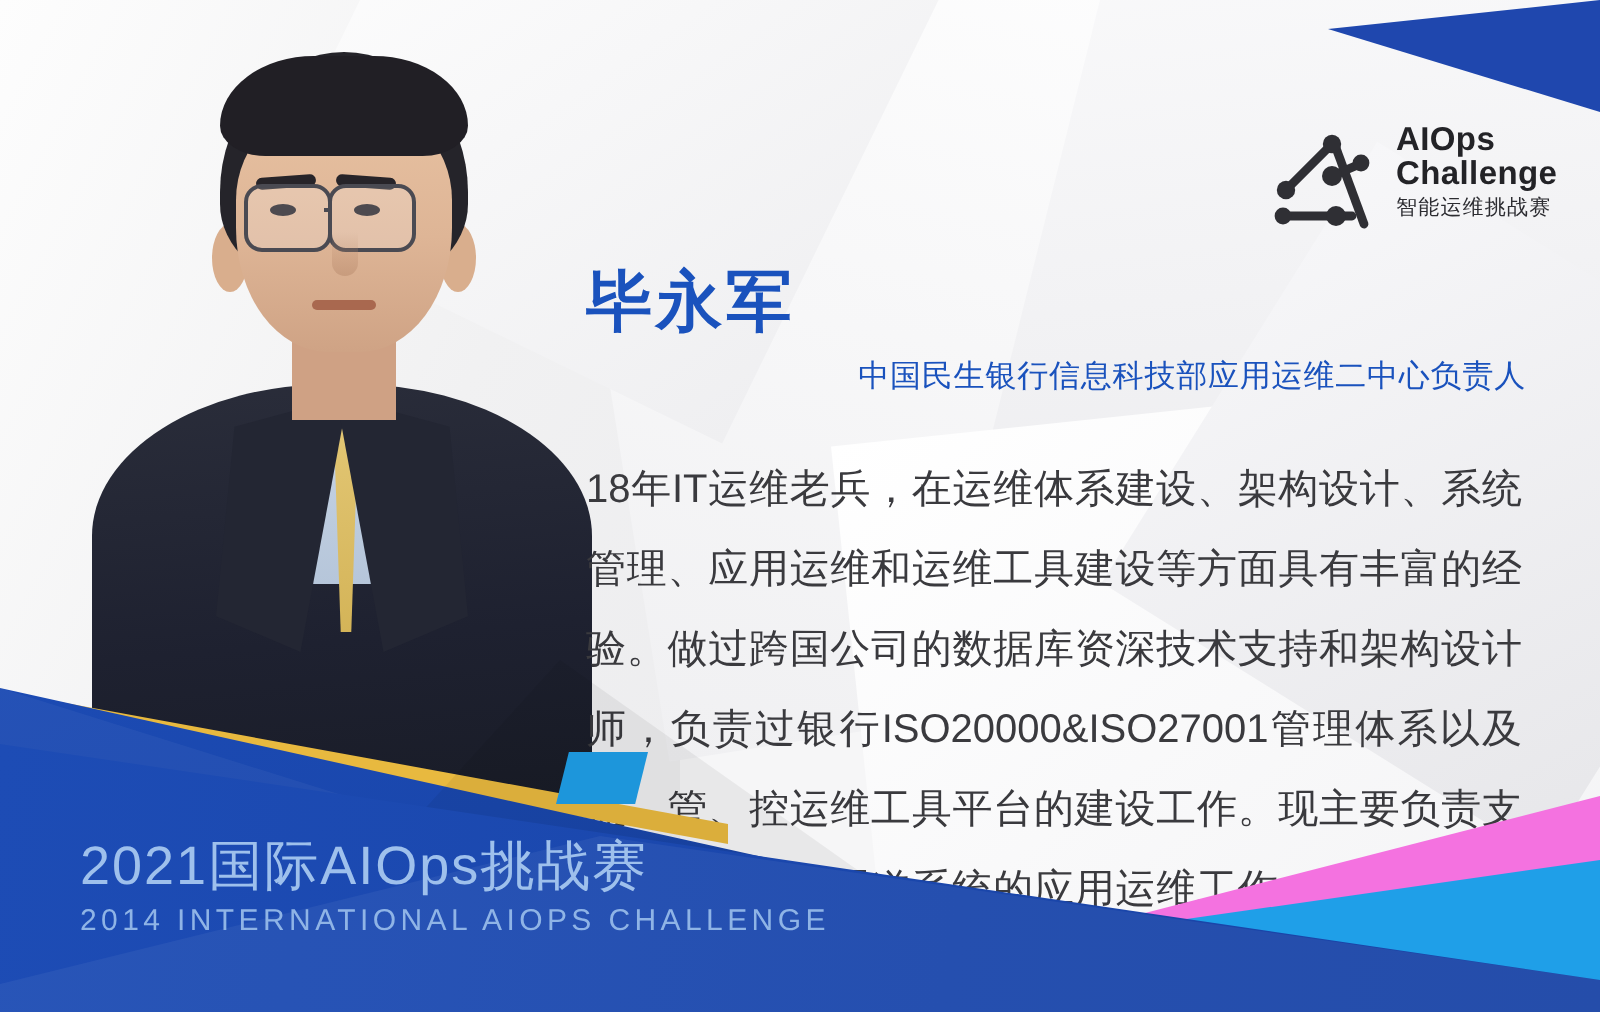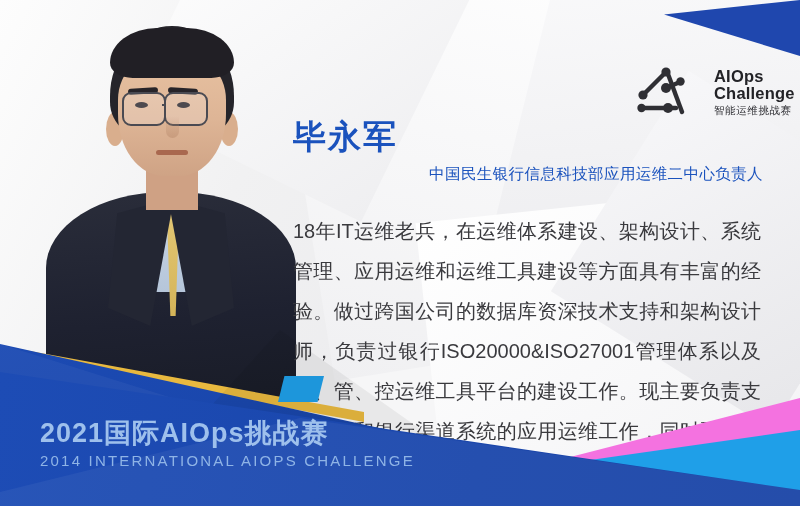--- a/index.html
+++ b/index.html
@@ -92,28 +92,28 @@
   .p-tie{
     position:absolute;left:110px;top:208px;width:22px;height:108px;
     background:linear-gradient(180deg,#e3c775 0%,#d4b458 100%);
     clip-path:polygon(38% 0,62% 0,76% 16%,62% 100%,38% 100%,24% 16%);
   }
   .p-lapel{position:absolute;top:198px;width:66px;height:128px;background:#232633;}
   .p-lapel.l{left:56px;clip-path:polygon(100% 0,64% 100%,0 86%,14% 12%);}
   .p-lapel.r{left:116px;clip-path:polygon(0 0,36% 100%,100% 86%,86% 12%);}
 
   
-  .logo{position:absolute;left:630px;top:62px;display:flex;align-items:center;gap:24px;}
+  .logo{position:absolute;left:630px;top:62px;display:flex;gap:8px;}
   .logo-mark{width:60px;height:60px;flex:0 0 60px;}
   .logo-text{display:flex;flex-direction:column;line-height:1.06;}
   .logo-en1,.logo-en2{font-weight:bold;font-size:16.5px;color:#232327;letter-spacing:.2px;}
   .logo-cn{font-size:10.5px;color:#2c2c31;letter-spacing:.6px;margin-top:2px;}
 
   
-  .speaker{position:absolute;left:293px;top:118px;width:470px;}
+  .speaker{position:absolute;left:293px;top:132px;width:470px;}
   .s-name{font-size:33px;font-weight:bold;color:#1a52bd;letter-spacing:2px;line-height:1.15;}
   .s-title{font-size:15.5px;color:#1a52bd;margin-top:8px;letter-spacing:.4px;text-align:right;}
   .s-bio{
     margin-top:26px;width:468px;
     font-size:20px;line-height:2.0;color:#3a3a3e;
     text-align:justify;text-justify:inter-character;
   }
 
   
   .gold{
@@ -157,21 +157,21 @@
     clip-path:polygon(100% 0,100% 64px,92px 108px,0 108px);
   }
   .band-cyan{
     position:absolute;right:0;top:430px;width:400px;height:76px;
     background:#1f9fe8;
     clip-path:polygon(100% 0,100% 76px,0 76px,120px 40px);
   }
 
   
   .event{position:absolute;left:40px;top:418px;}
-  .ev-cn{font-size:27px;font-weight:bold;color:#9ec0ec;letter-spacing:1px;line-height:1.12;}
+  .ev-cn{font-size:27px;font-weight:normal;color:#9ec0ec;letter-spacing:1px;line-height:1.12;}
   .ev-en{font-size:15px;color:#8fb4e6;letter-spacing:2.2px;margin-top:4px;}
 </style>
 </head>
 <body>
 
 <div id="banner">
 
   <div class="bg-base"></div>
   <div class="poly a"></div>
   <div class="poly b"></div>

